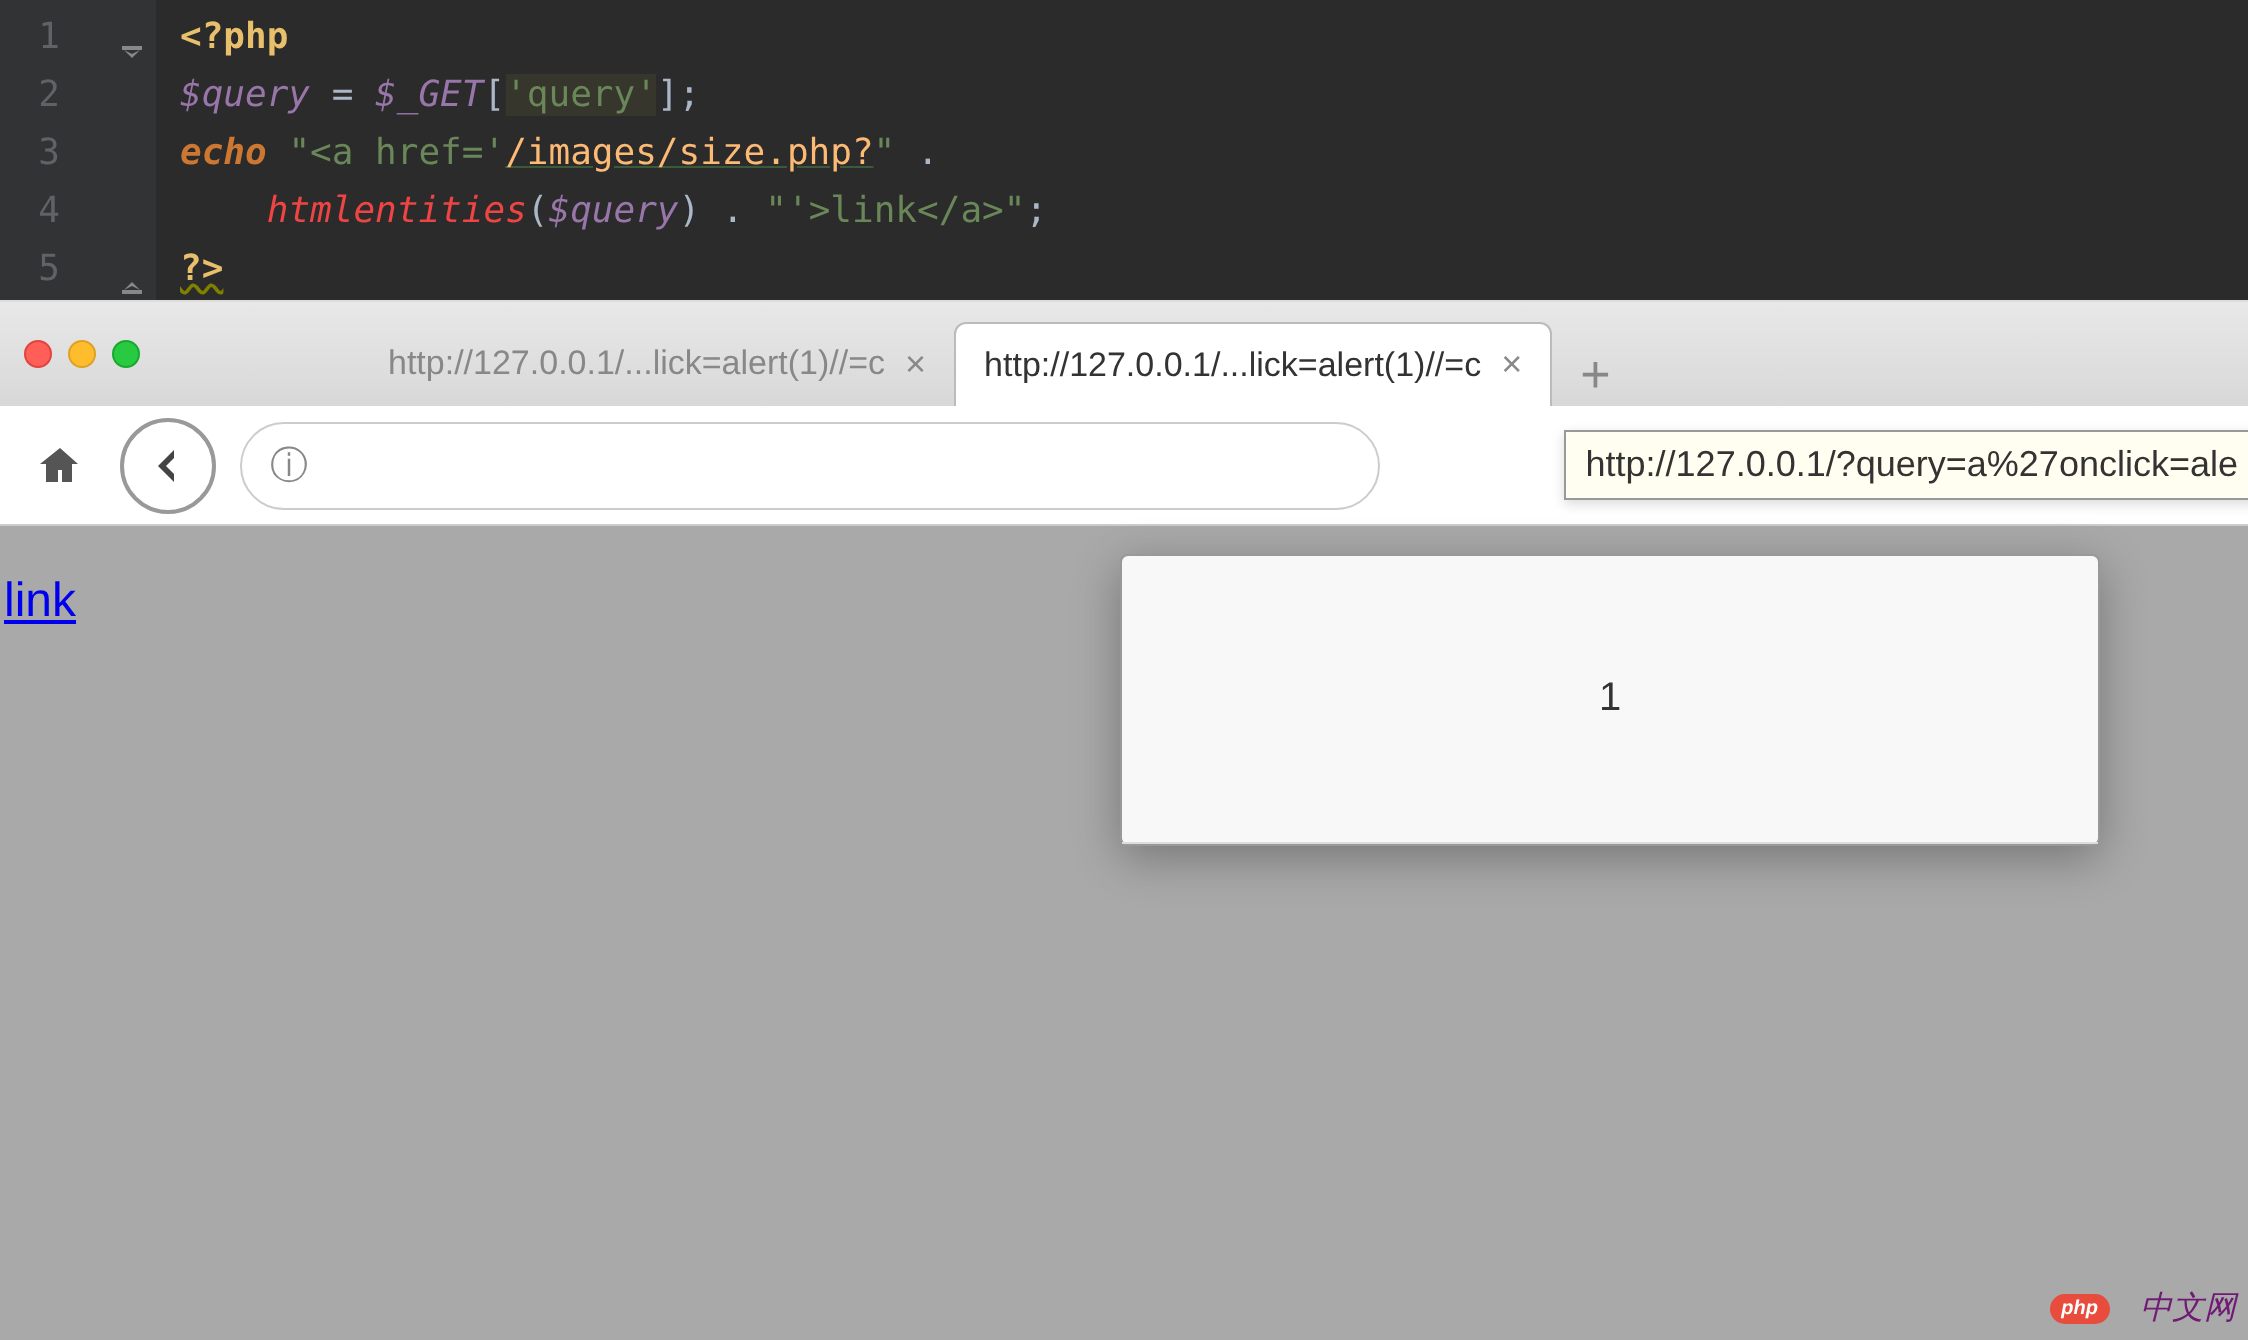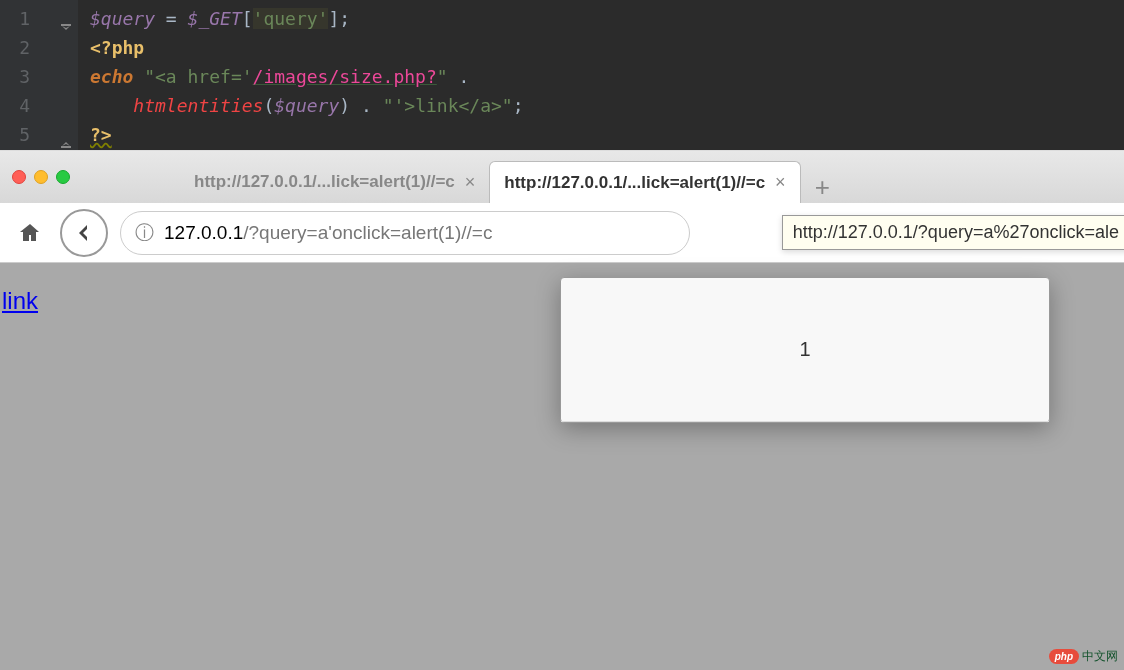--- a/index.html
+++ b/index.html
@@ -14,35 +14,35 @@
     .code-area { flex: 1; padding: 4px 0 4px 12px; font-family: 'Menlo', monospace; font-size: 18px; }
     .code-line { height: 29px; line-height: 29px; white-space: pre; }
     .c-tag { color: #e8bf6a; font-weight: bold; }
     .c-var { color: #9876aa; font-style: italic; }
     .c-op { color: #a9b7c6; }
     .c-key { color: #cc7832; font-weight: bold; font-style: italic; }
     .c-str { color: #6a8759; }
     .c-str-y { color: #6a8759; background: #36362c; }
     .c-func { color: #ef4444; font-style: italic; }
     .c-punc { color: #a9b7c6; }
-    .c-str-hl { color: #ec4899; text-decoration: underline; text-decoration-color: #3a5a3a; }
+    .c-str-hl { color: #fdba74; text-decoration: underline; text-decoration-color: #3a5a3a; }
     
     
     .browser { background: #f0f0f0; border-top: 1px solid #ddd; }
     .titlebar { height: 52px; display: flex; align-items: center; padding: 0 12px; background: linear-gradient(#e8e8e8, #d8d8d8); position: relative; }
     .traffic-lights { display: flex; gap: 8px; }
     .light { width: 14px; height: 14px; border-radius: 50%; }
     .light.red { background: #ff5f57; border: 0.5px solid #e0443e; }
     .light.yellow { background: #ffbd2e; border: 0.5px solid #dea123; }
     .light.green { background: #28ca42; border: 0.5px solid #17a92e; }
     .tabs { display: flex; margin-left: 110px; align-items: flex-end; height: 100%; }
     .tab { display: flex; align-items: center; padding: 0 14px; height: 42px; font-size: 17px; color: #555; border-radius: 6px 6px 0 0; position: relative; }
     .tab.inactive { color: #888; }
     .tab.active { background: #fff; border: 1px solid #bbb; border-bottom: none; color: #333; }
-    .tab-title { max-width: 320px; overflow: hidden; text-overflow: ellipsis; white-space: nowrap; font-weight: bold; }
+    .tab-title { max-width: 320px; overflow: hidden; text-overflow: ellipsis; white-space: nowrap; }
     .tab-close { margin-left: 10px; color: #888; font-size: 18px; cursor: pointer; }
     .new-tab { margin-left: 14px; color: #888; font-size: 26px; cursor: pointer; font-weight: 300; }
     
     .toolbar { height: 60px; display: flex; align-items: center; padding: 0 12px; background: #fff; border-bottom: 1px solid #ccc; gap: 12px; position: relative; }
     .nav-btn { width: 36px; height: 36px; display: flex; align-items: center; justify-content: center; color: #555; }
     .nav-btn.circle { width: 48px; height: 48px; border: 2px solid #999; border-radius: 50%; }
     .nav-btn svg { width: 24px; height: 24px; }
     .url-bar { flex: 1; height: 44px; border: 1px solid #ccc; border-radius: 22px; display: flex; align-items: center; padding: 0 14px; background: #fff; font-size: 19px; max-width: 570px; }
     .url-info { color: #888; margin-right: 10px; }
     .url-text { color: #333; }
@@ -53,23 +53,23 @@
     
     
     .page { background: #a9a9a9; height: 408px; position: relative; padding: 24px 2px; }
     .page a { color: #0000ee; font-size: 24px; text-decoration: underline; }
     
     .dialog { position: absolute; top: 14px; right: 74px; width: 490px; background: #f8f8f8; border: 1px solid #999; border-radius: 4px; box-shadow: 0 6px 24px rgba(0,0,0,0.3); }
     .dialog-body { padding: 60px 20px; text-align: center; font-size: 20px; color: #333; font-weight: 500; border-bottom: 1px solid #ddd; }
     .dialog-footer { padding: 14px 16px; display: flex; justify-content: flex-end; background: #f0f0f0; border-radius: 0 0 4px 4px; }
     .dialog-btn { padding: 6px 34px; font-size: 16px; background: linear-gradient(#fdfdfd, #e8e8e8); border: 1px solid #aaa; border-radius: 4px; cursor: pointer; }
     
-    .watermark { position: absolute; bottom: 6px; right: 6px; display: flex; align-items: center; gap: 3px; }
+    .watermark { position: absolute; bottom: 6px; right: 6px; display: flex; align-items: center; gap: 15px; }
     .wm-badge { background: #e74c3c; color: #fff; font-size: 10px; font-weight: bold; padding: 2px 6px; border-radius: 10px; font-style: italic; }
-    .wm-text { color: #14532d; font-size: 12px; }
+    .wm-text { color: #701a75; font-size: 16px; font-style: italic; }
   </style>
 </head>
 <body>
 
 <div class="editor">
   <div class="gutter">
     <div class="line-num"><span>1</span>
       <span class="fold-icon"><svg viewBox="0 0 12 12">
             <path d="M2 4 L6 8 L10 4 L6 6 Z" fill="#888"></path>
             <rect x="1" y="2" width="10" height="2" fill="#888"></rect>
@@ -79,22 +79,22 @@
     <div class="line-num"><span>3</span></div>
     <div class="line-num"><span>4</span></div>
     <div class="line-num"><span>5</span>
       <span class="fold-icon"><svg viewBox="0 0 12 12">
             <path d="M2 8 L6 4 L10 8 L6 6 Z" fill="#888"></path>
             <rect x="1" y="8" width="10" height="2" fill="#888"></rect>
           </svg></span>
     </div>
   </div>
   <div class="code-area">
+    <div class="code-line"><span class="c-tag">&lt;?php</span></div>
     <div class="code-line"><span class="c-var">$query</span><span class="c-op"> = </span><span class="c-var">$_GET</span><span class="c-punc">[</span><span class="c-str-y">'query'</span><span class="c-punc">]</span><span class="c-punc">;</span></div>
-    <div class="code-line"><span class="c-tag">&lt;?php</span></div>
     <div class="code-line"><span class="c-key">echo </span><span class="c-str">"&lt;a href='</span><span class="c-str-hl">/images/size.php?</span><span class="c-str">"</span><span class="c-op"> .</span></div>
     <div class="code-line">    <span class="c-func">htmlentities</span><span class="c-punc">(</span><span class="c-var">$query</span><span class="c-punc">)</span><span class="c-op"> . </span><span class="c-str">"'&gt;</span><span class="c-str">link</span><span class="c-str">&lt;/a&gt;"</span><span class="c-punc">;</span></div>
     <div class="code-line"><span class="c-tag" style="text-decoration:wavy underline #808000;">?&gt;</span></div>
   </div>
 </div>
 
 <div class="browser">
   <div class="titlebar">
     <div class="traffic-lights">
       <div class="light red"></div>
@@ -120,21 +120,20 @@
           <path fill="#555" d="M12 3l9 8h-3v9h-5v-6h-2v6H5v-9H2z"></path>
         </svg>
     </div>
     <div class="nav-btn circle">
       <svg viewBox="0 0 24 24">
           <path fill="#444" d="M15 4l-8 8 8 8v-4l-4-4 4-4z"></path>
         </svg>
     </div>
     <div class="url-bar">
       <span class="url-info">ⓘ</span>
-      <span class="url-text"><span class="host">127.0.0.1</span><span class="path">/?query=a'onclick=alert(1)//=c</span></span>
     </div>
     <div class="tooltip">http://127.0.0.1/?query=a%27onclick=ale</div>
   </div>
 
   <div class="page">
     <a href="#">link</a>
     
     <div class="dialog">
       <div class="dialog-body">1</div>
     </div>

